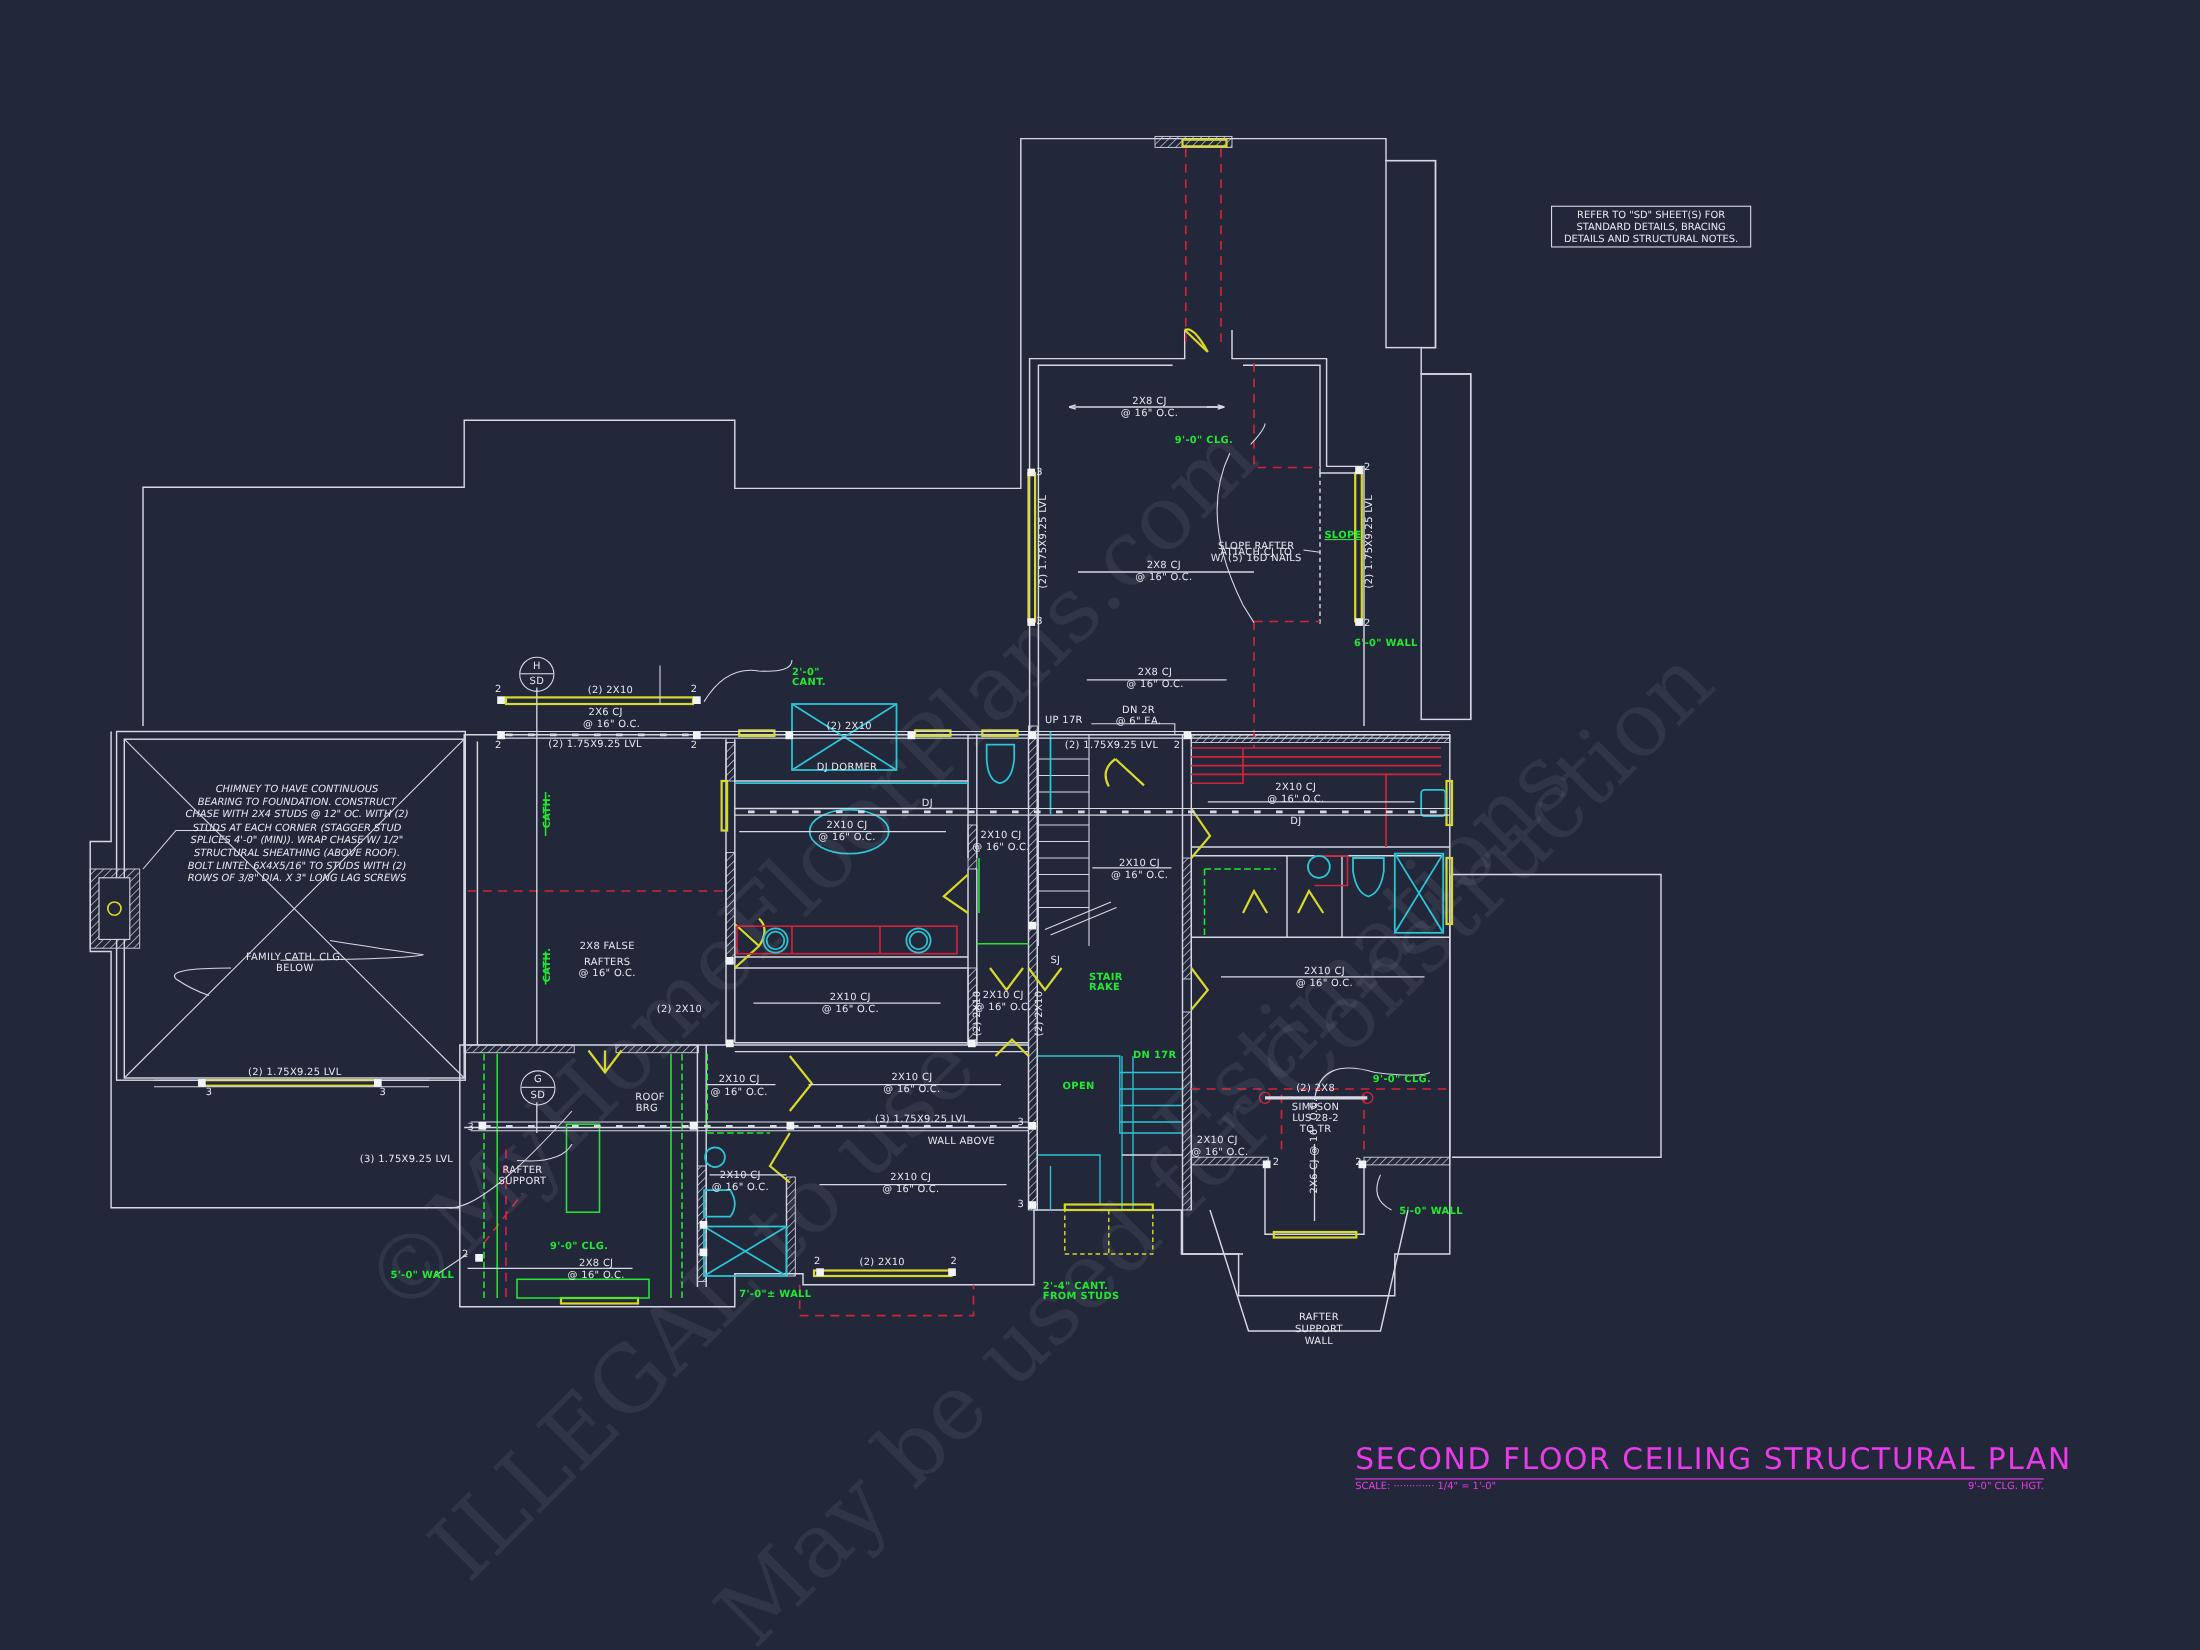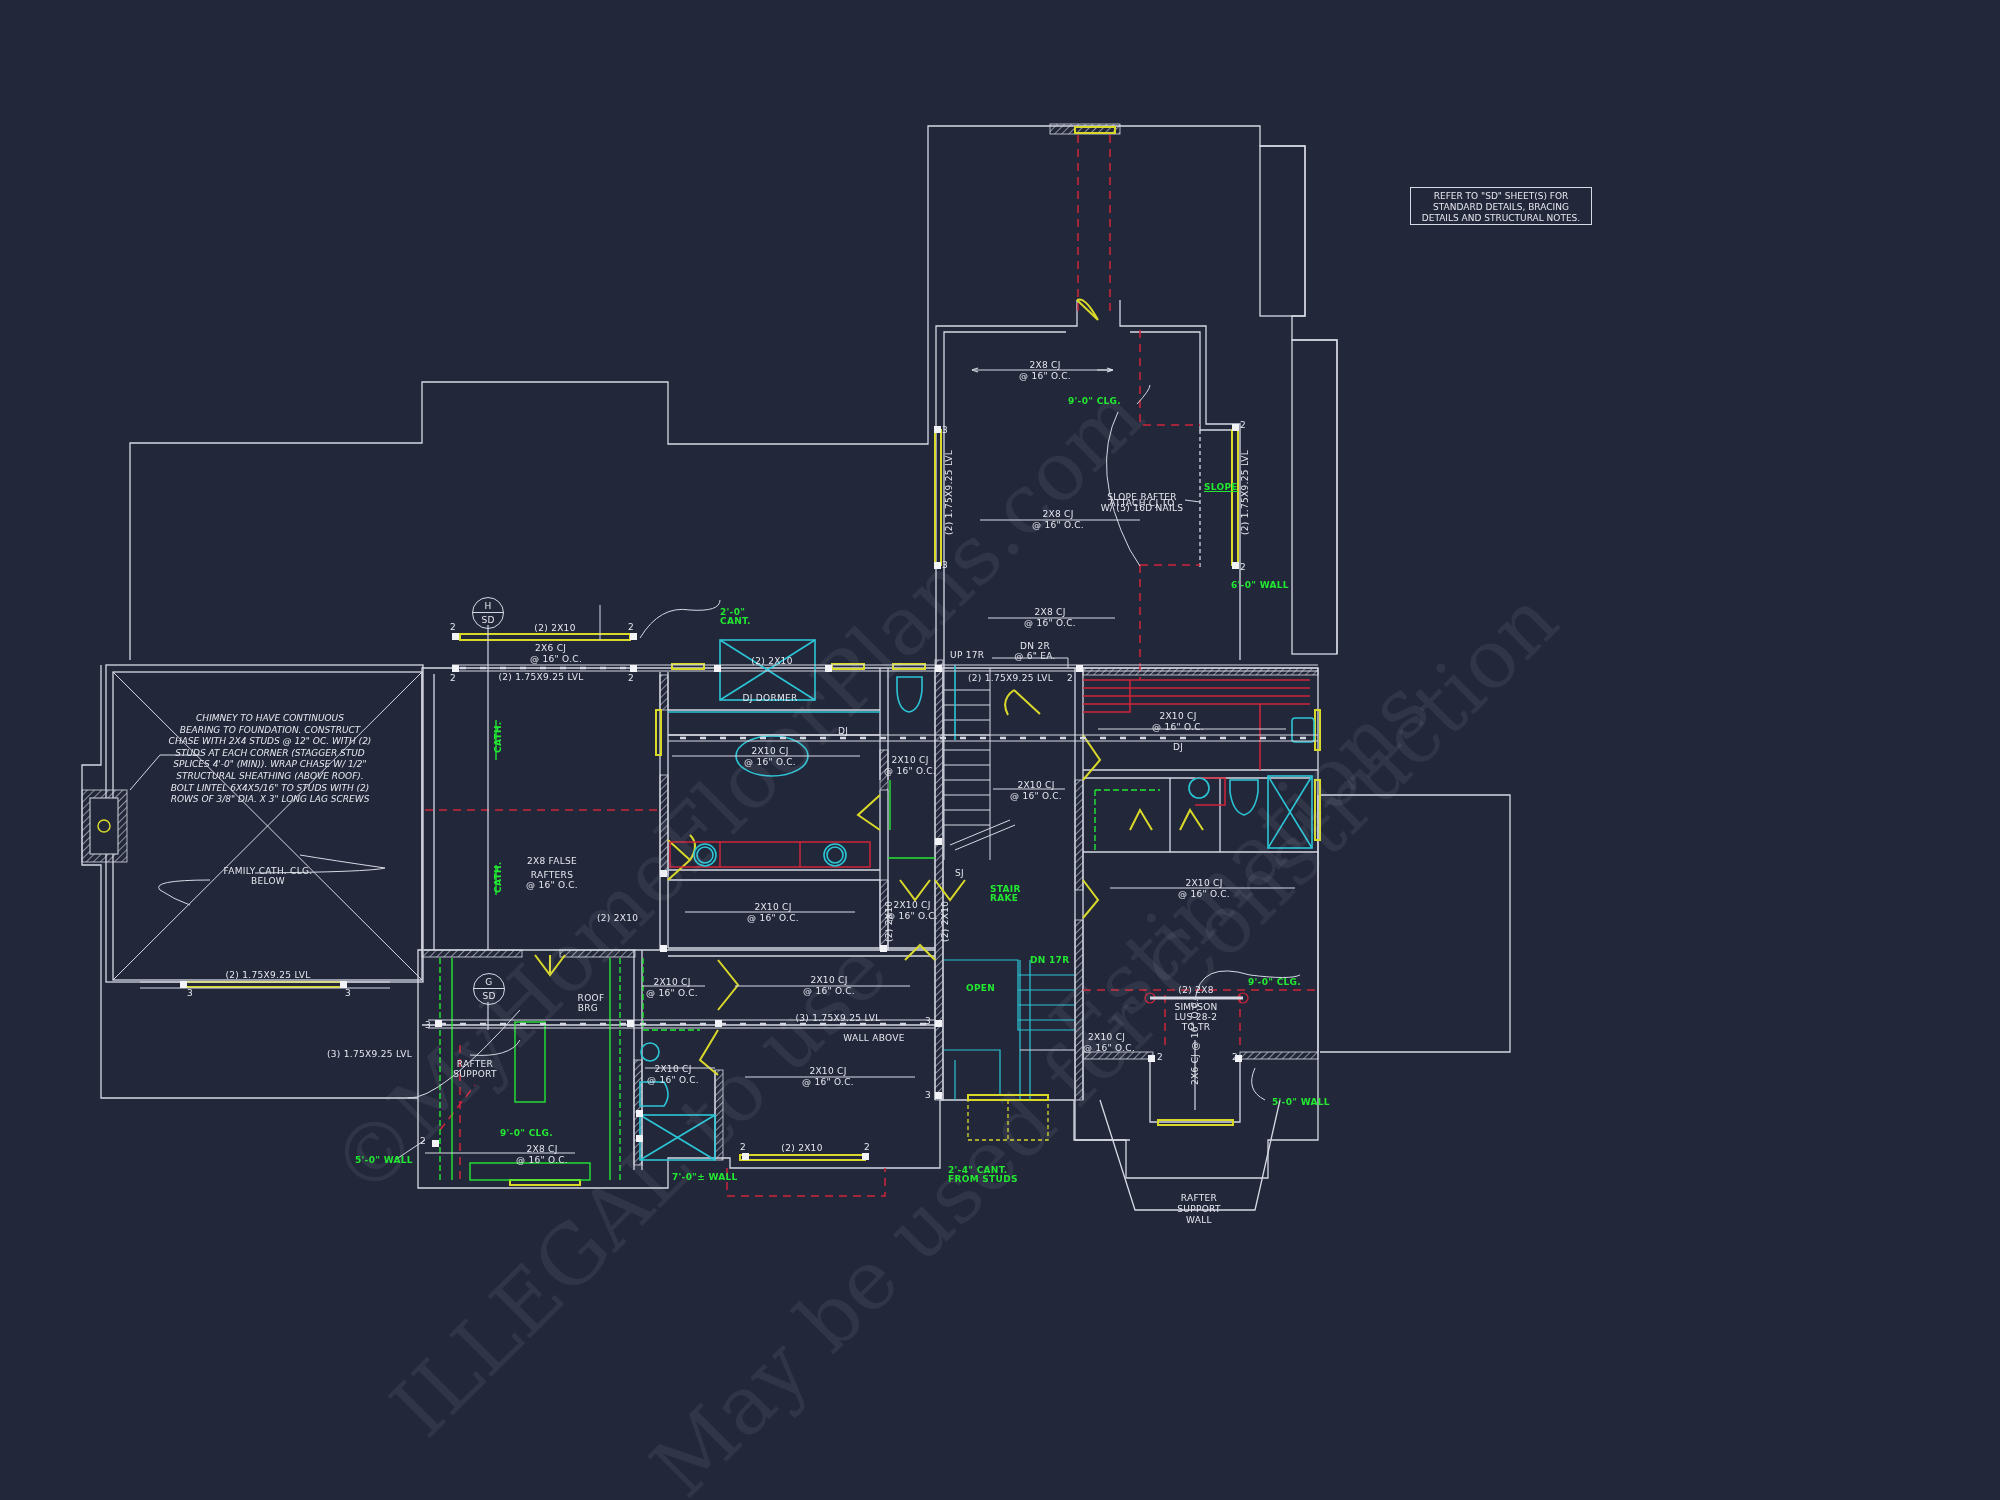--- a/index.html
+++ b/index.html
@@ -462,14 +462,26 @@
 <div class="lbl" style="left:345px;top:988px;">3</div>
 <div class="lbl" style="left:425px;top:1020px;">3</div>
 <div class="lbl" style="left:925px;top:1016px;">3</div>
 <div class="lbl" style="left:925px;top:1090px;">3</div>
 <div class="lbl" style="left:740px;top:1142px;">2</div>
 <div class="lbl" style="left:864px;top:1142px;">2</div>
 <div class="lbl" style="left:1157px;top:1052px;">2</div>
 <div class="lbl" style="left:1232px;top:1052px;">2</div>
 <div class="lbl" style="left:420px;top:1136px;">2</div>
 
+<div class="title-block">
+  <div class="title-main">SECOND FLOOR CEILING STRUCTURAL PLAN</div>
+  <div class="title-rule"></div>
+  <div class="title-sub">
+    <span>
+      <span>SCALE:</span>
+      <span>·············</span>
+      <span>1/4" = 1'-0"</span>
+    </span>
+    <span>9'-0" CLG. HGT.</span>
+  </div>
+</div>
 
 </div>
 
 </body></html>

